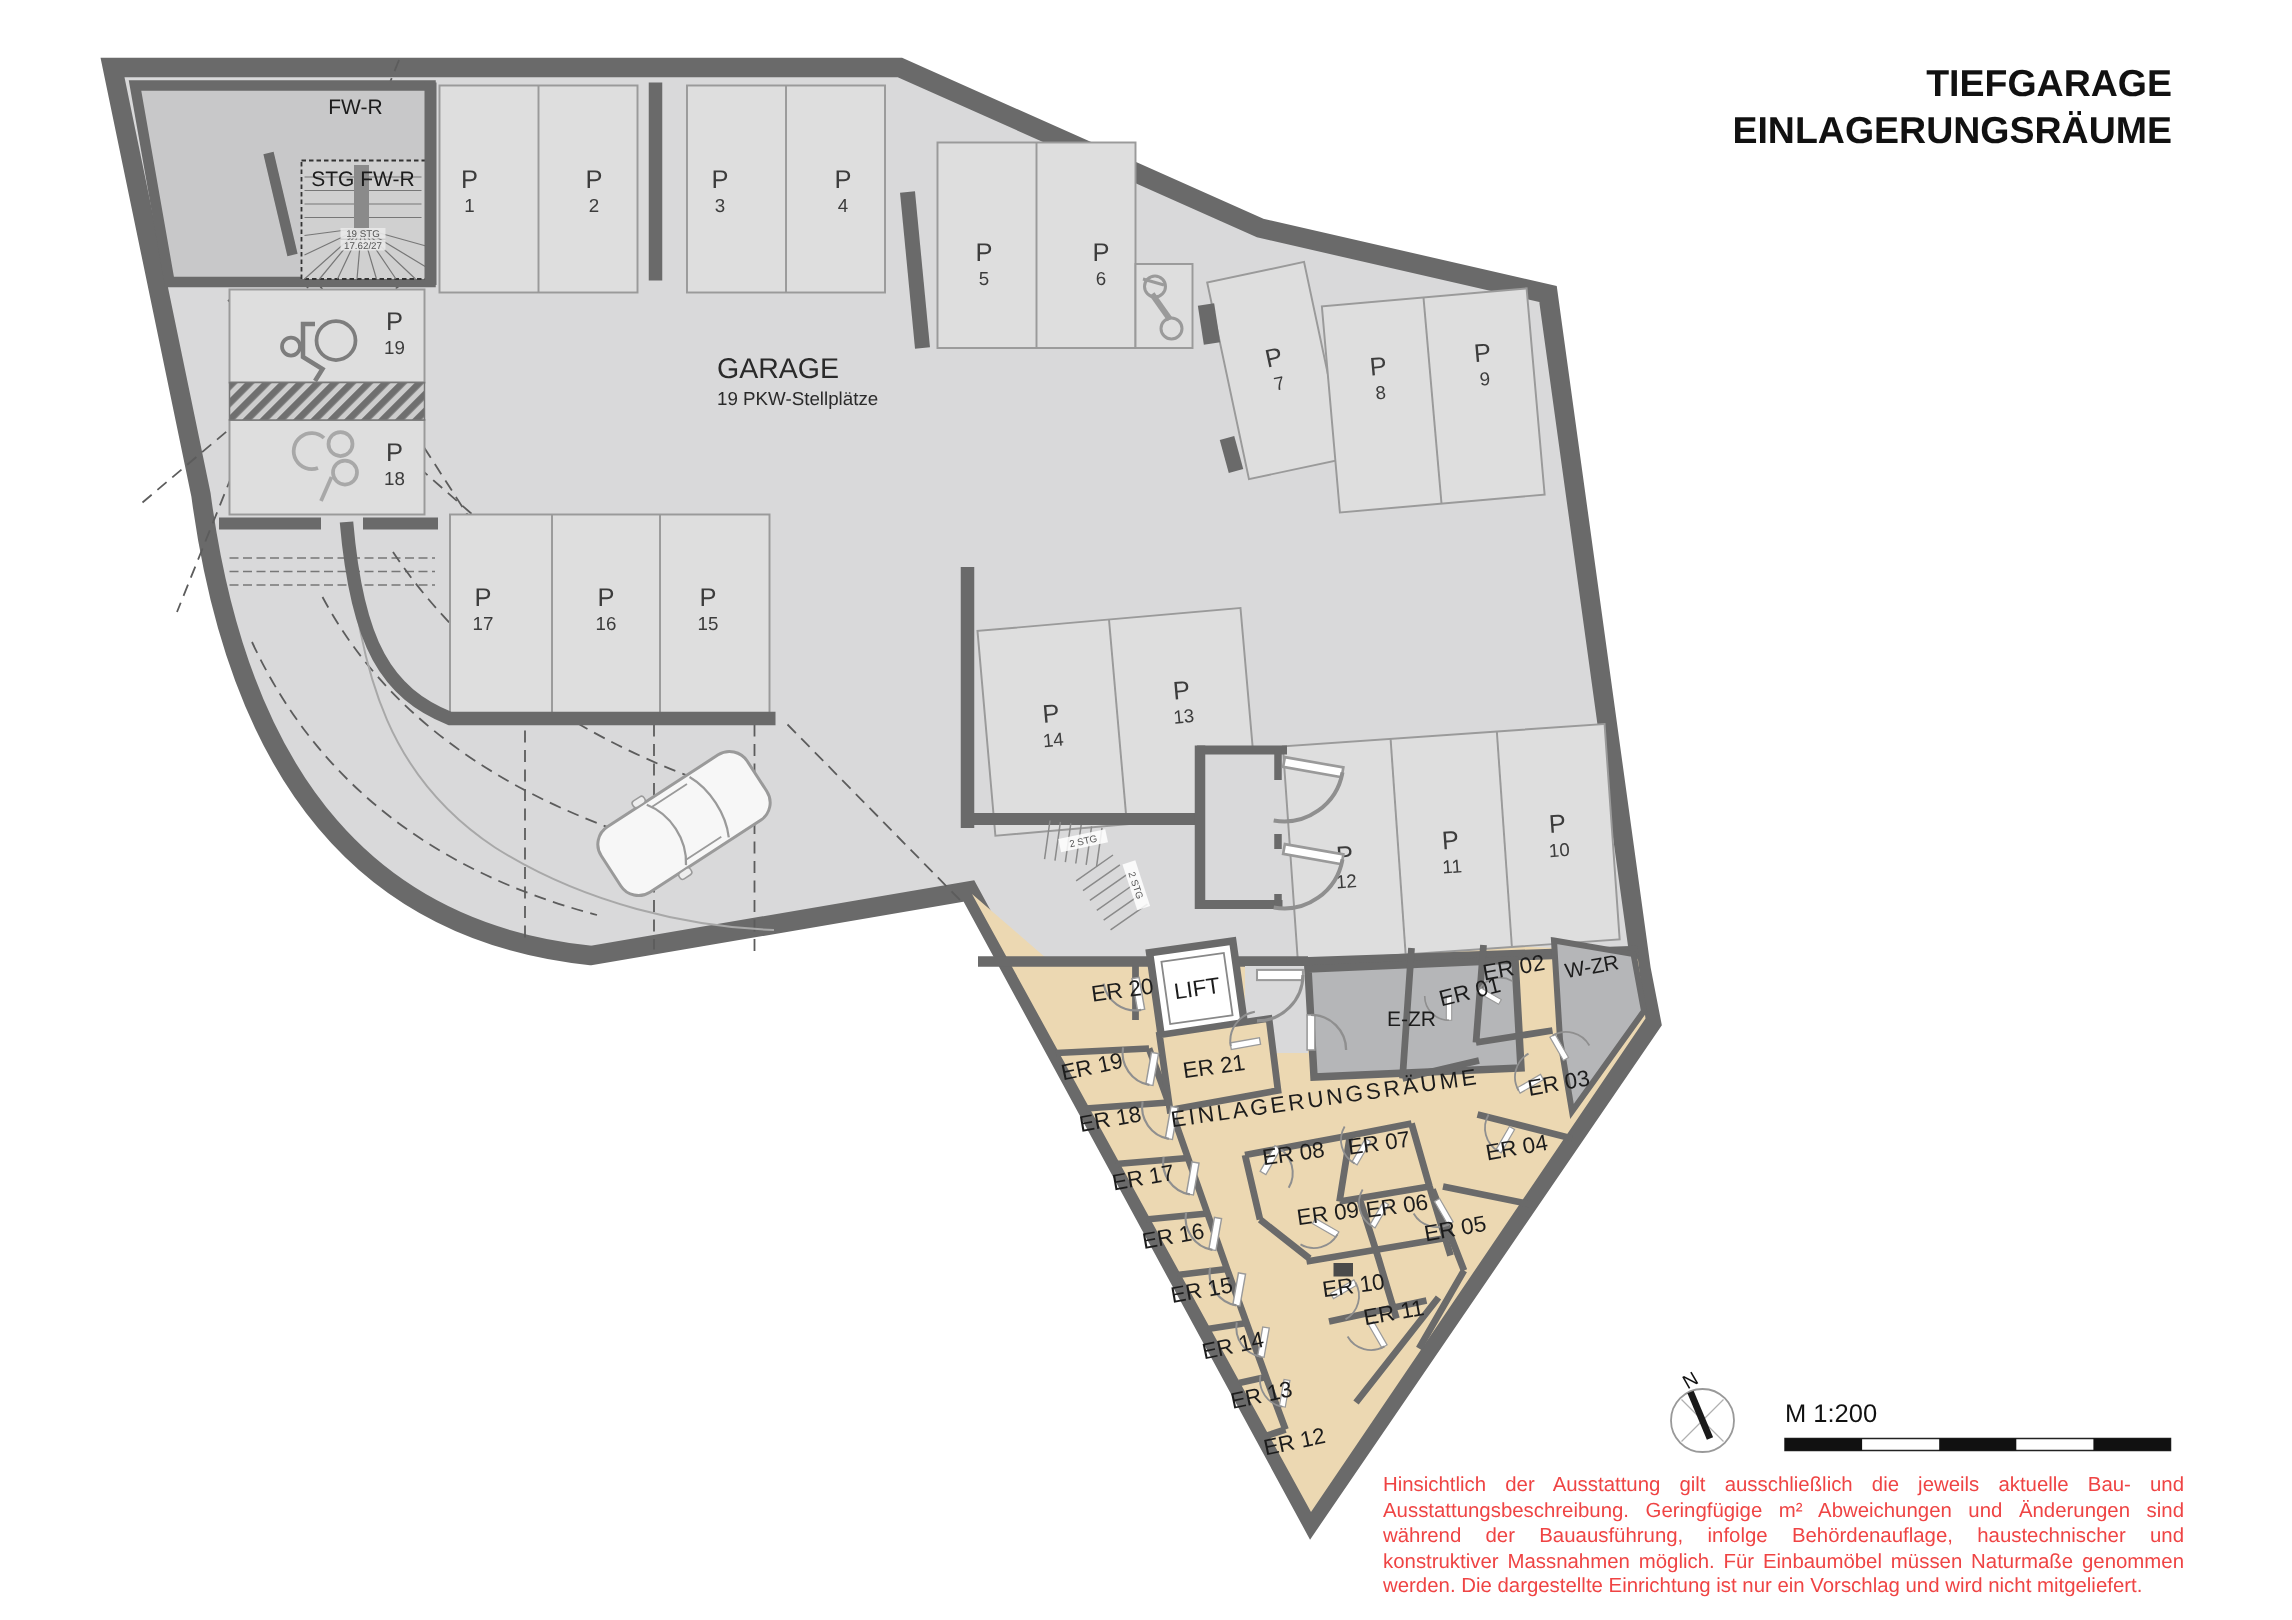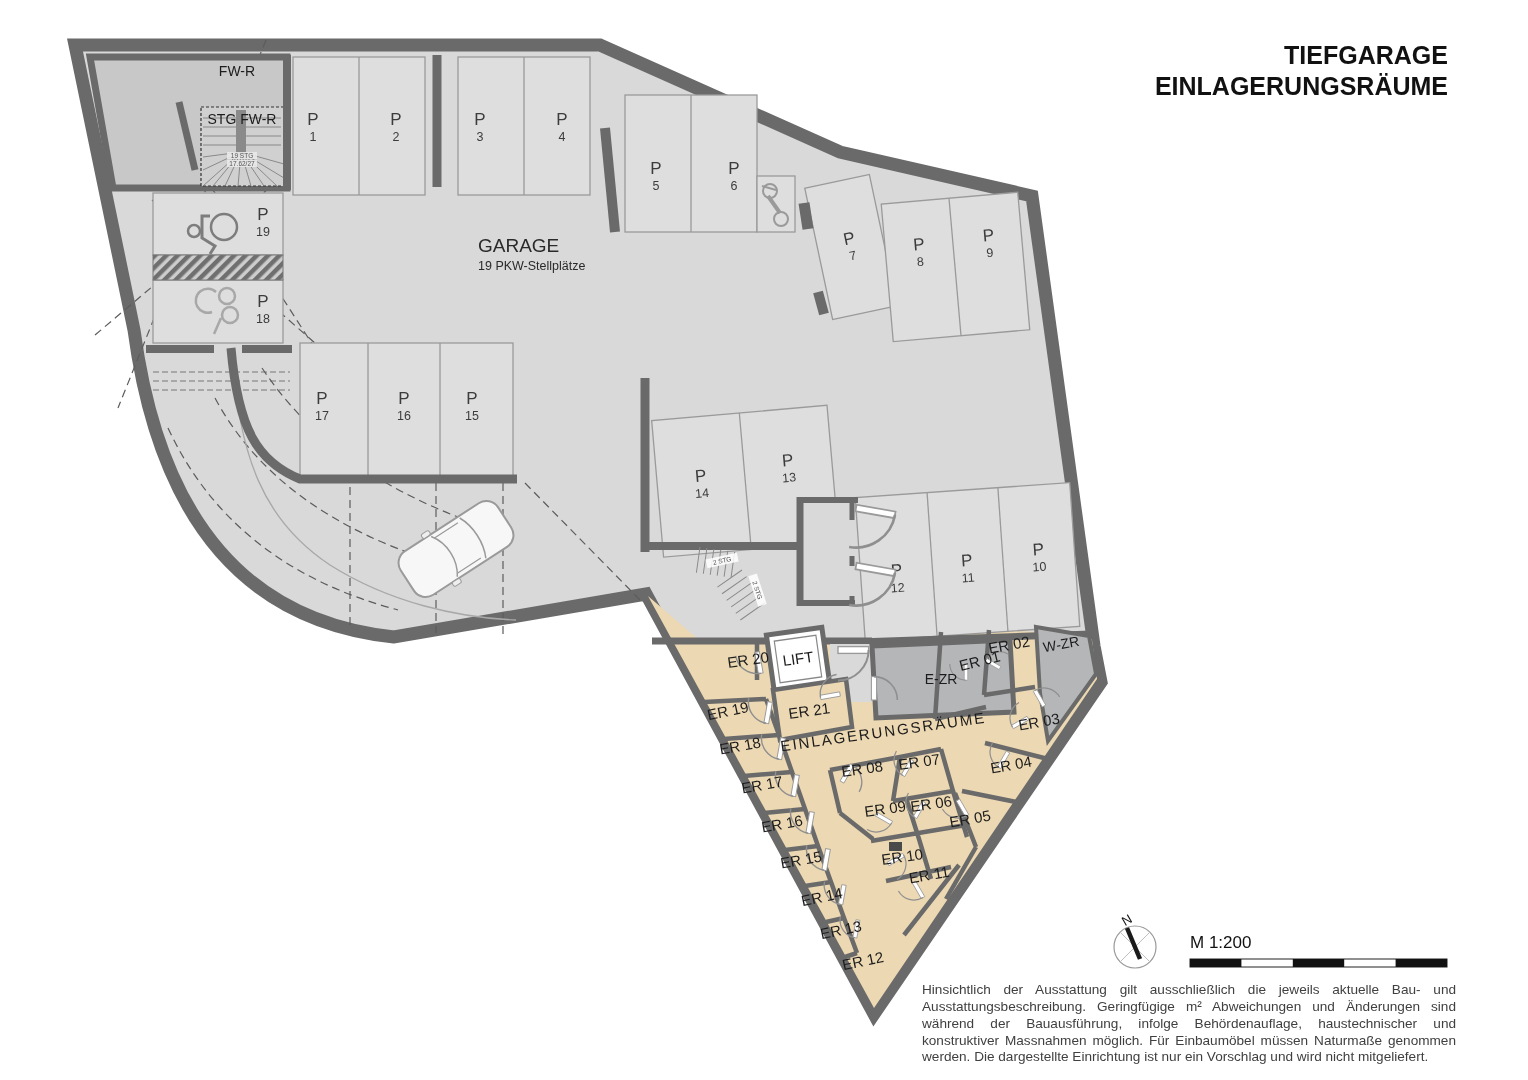--- a/index.html
+++ b/index.html
@@ -24,21 +24,21 @@
   .pnum{font-size:12.5px;fill:#3c3c3c;text-anchor:middle;}
   .erlabel{font-size:15px;fill:#1c1c1c;text-anchor:middle;}
   .rmlabel{font-size:14px;fill:#1c1c1c;text-anchor:middle;}
   .tinylabel{font-size:6.5px;fill:#555;text-anchor:middle;}
   .garage-title{font-size:19px;fill:#2a2a2a;}
   .garage-sub{font-size:12.5px;fill:#2a2a2a;}
   .area-title{font-size:15px;fill:#1c1c1c;text-anchor:middle;letter-spacing:2px;}
   .main-title{font-size:25px;font-weight:bold;fill:#111;text-anchor:end;}
   .scale-label{font-size:17px;fill:#111;}
   #disclaimer{position:absolute;left:922px;top:982px;width:534px;font-size:13.6px;
-              line-height:1.24;color:#404040;text-align:justify;}
+              line-height:1.24;color:#ef4444;text-align:justify;}
 </style>
 </head>
 <body>
 
 <div id="page">
 <svg id="plan-svg" width="1528" height="1080" viewBox="0 0 1528 1080">
   <defs>
     <pattern id="hatch" width="8" height="8" patternUnits="userSpaceOnUse" patternTransform="rotate(45)">
       <rect width="8" height="8" fill="#cdcdcd"></rect>
       <rect width="4.5" height="8" fill="#6f6f6f"></rect>

